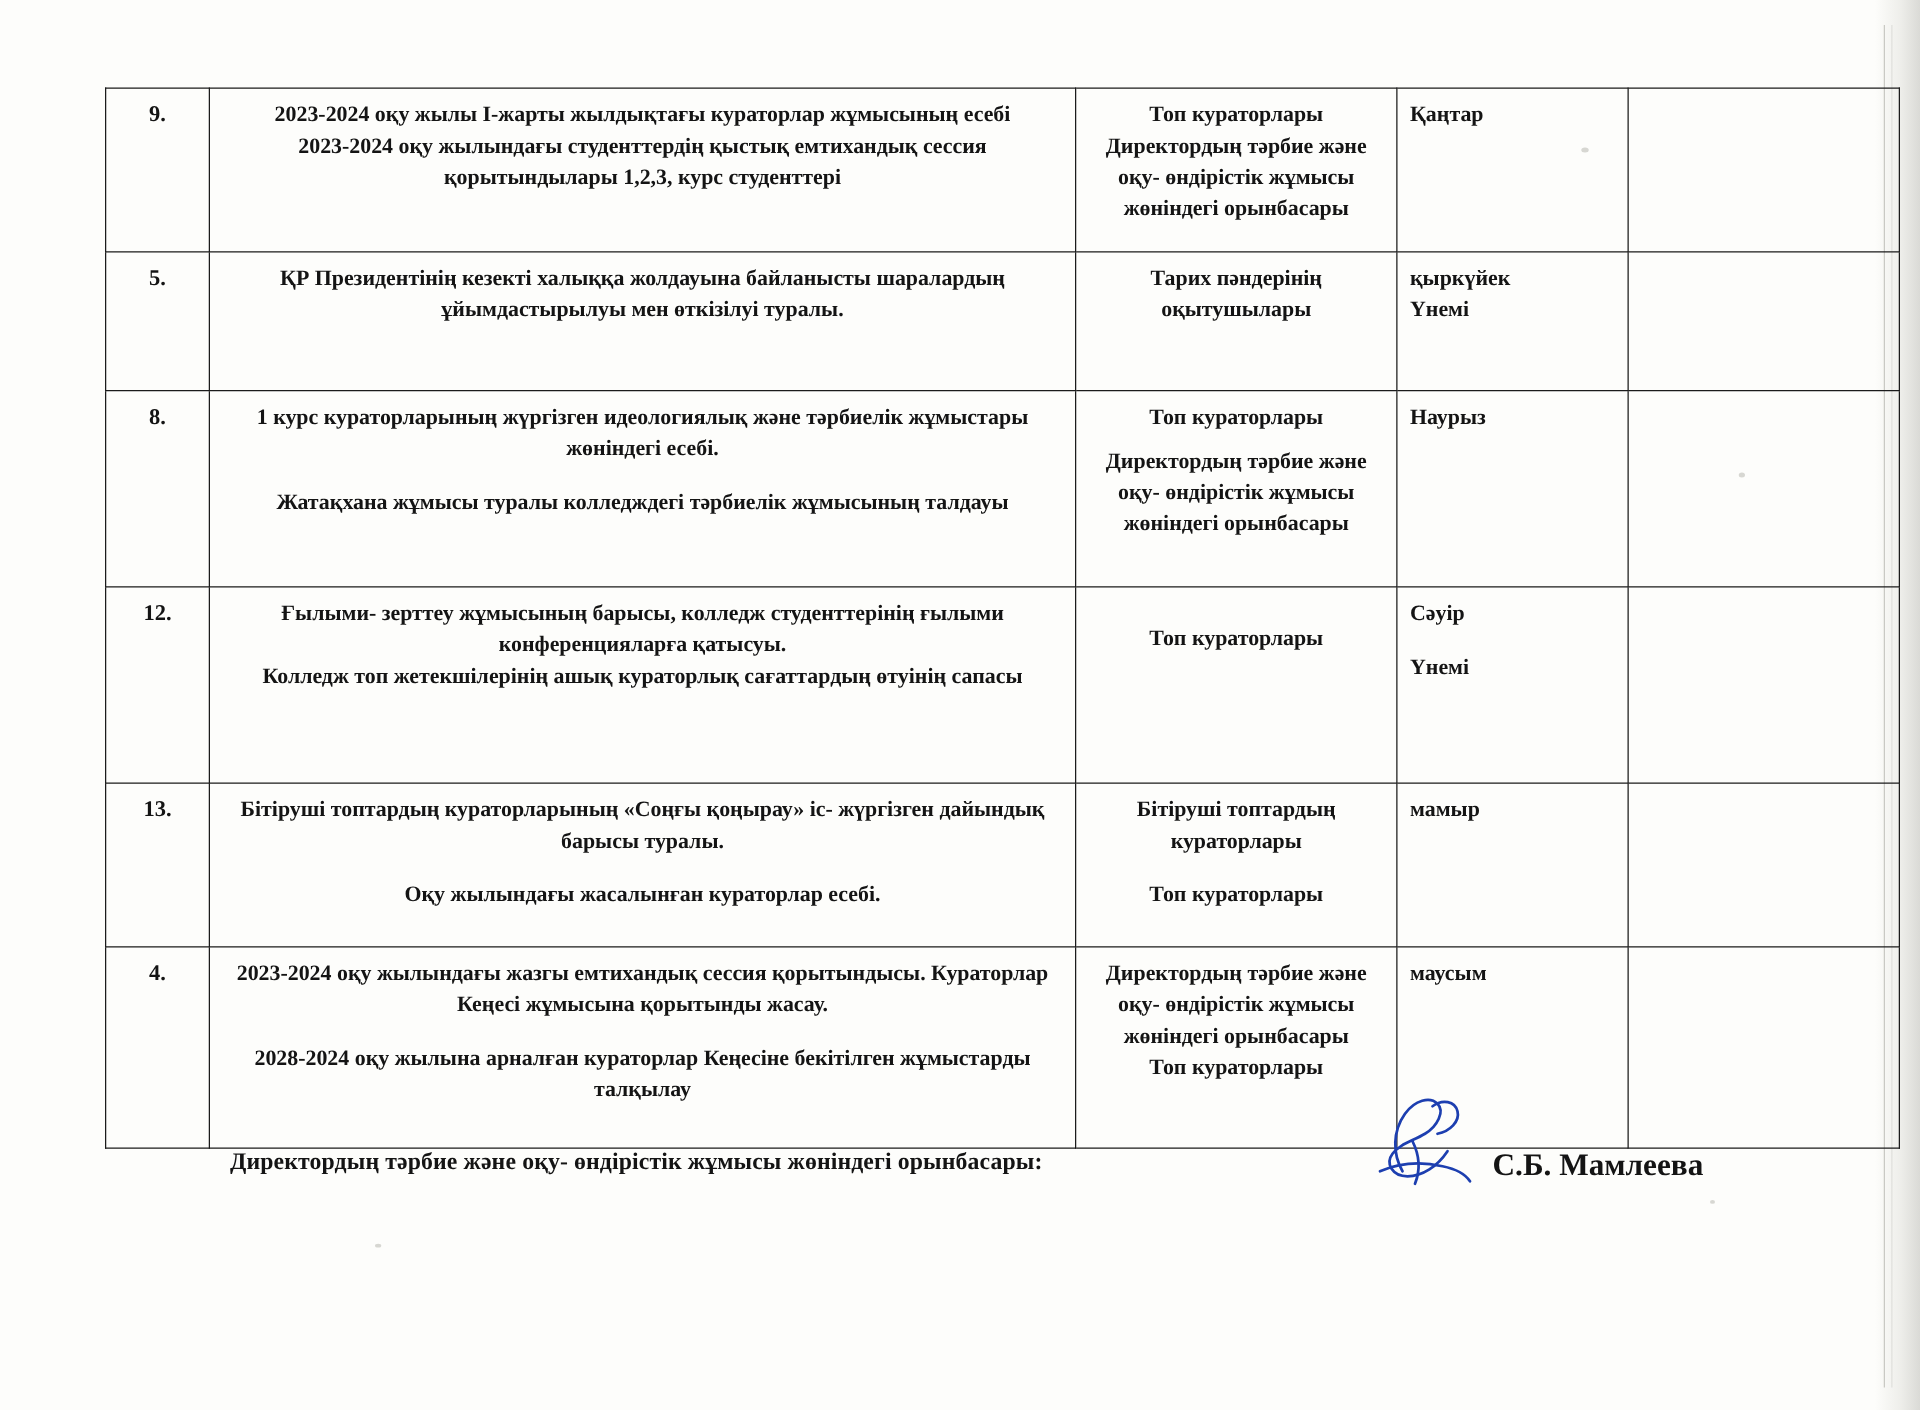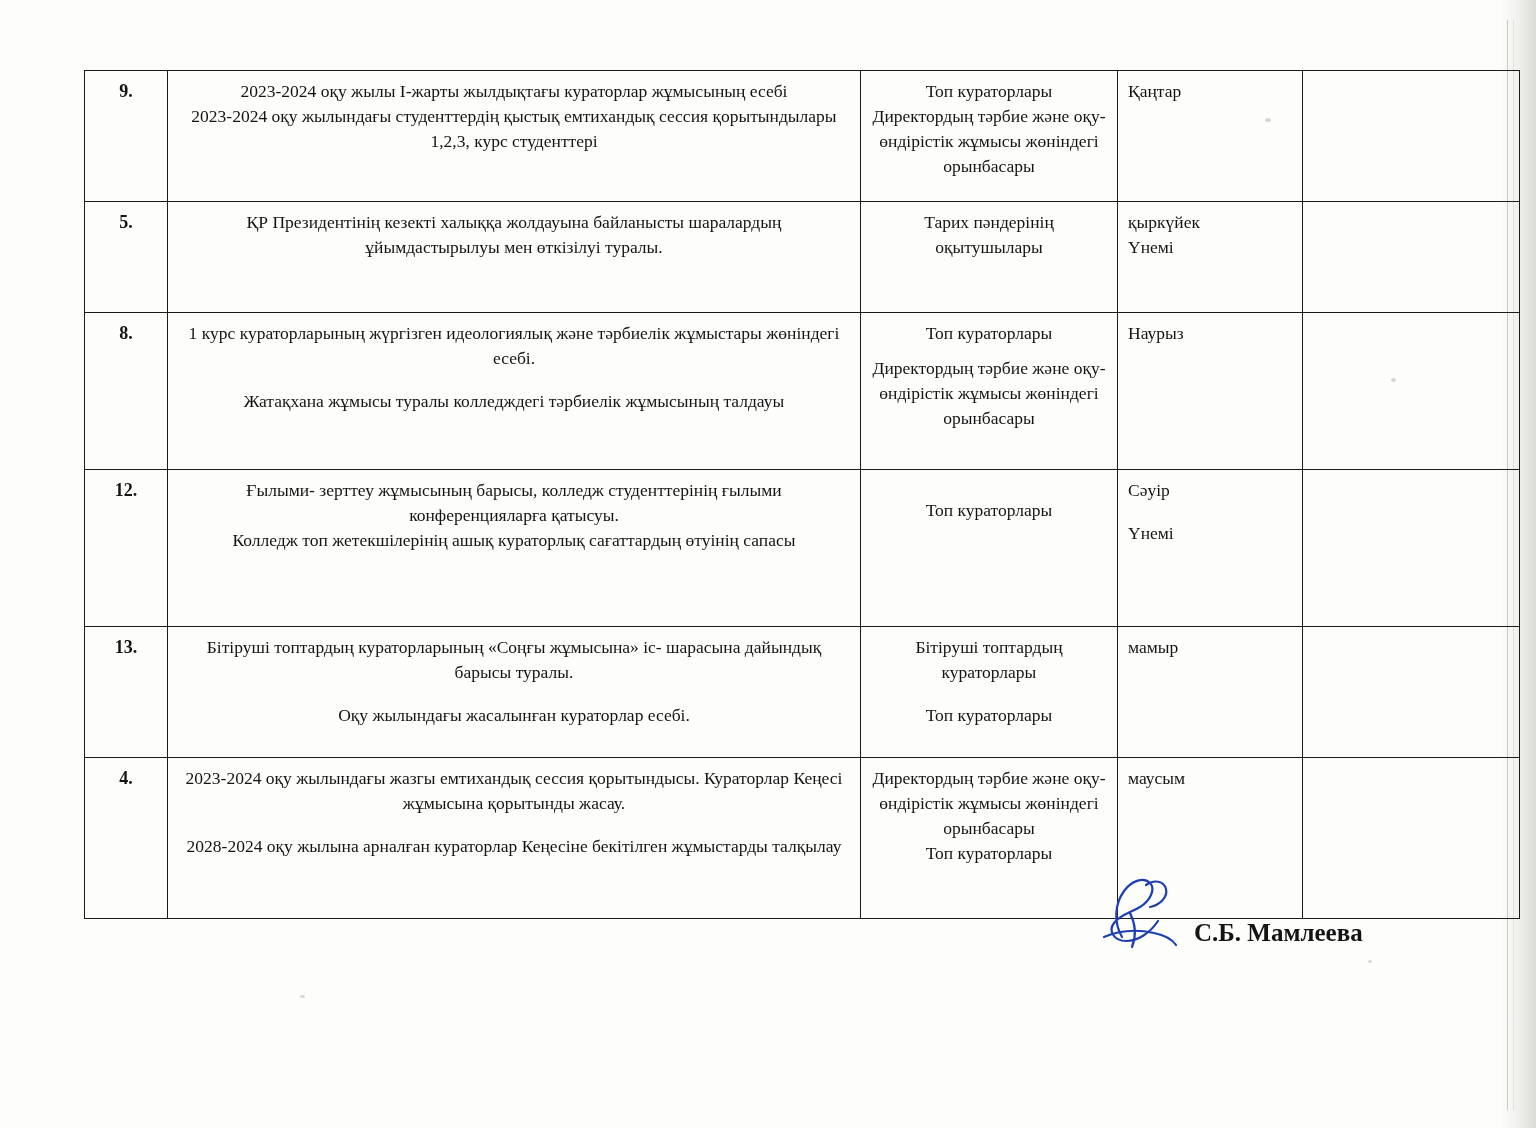--- a/index.html
+++ b/index.html
@@ -65,21 +65,21 @@
     padding: 8px 10px 10px 10px;
     font-size: 17.5px;
     line-height: 1.42;
   }
   .col-num   { width: 62px;  text-align: center; font-weight: bold; }
   .col-topic { width: 672px; text-align: center; }
   .col-resp  { width: 236px; text-align: center; }
   .col-date  { width: 164px; text-align: left; }
   .col-mark  { width: 196px; }
 
-  .cell-line { display: block; }
+  .cell-line { display: block; font-weight: bold; }
   .cell-gap  { display: block; height: 18px; }
   .cell-gap-sm { display: block; height: 10px; }
 
   .row-9  td { height: 112px; }
   .row-10 td { height: 92px; }
   .row-11 td { height: 138px; }
   .row-12 td { height: 118px; }
   .row-13 td { height: 112px; }
   .row-14 td { height: 142px; }
 
@@ -215,21 +215,21 @@
         <span class="cell-line">Үнемі</span>
       </td>
       <td class="col-mark"></td>
     </tr>
 
     <tr class="row-13">
       <td class="col-num">
         <span class="num">13.</span>
       </td>
       <td class="col-topic">
-        <span class="cell-line">Бітіруші топтардың кураторларының «Соңғы жұмысына» іс- шарасына дайындық барысы туралы.</span>
+        <span class="cell-line">Бітіруші топтардың кураторларының «Соңғы қоңырау» іс- жүргізген дайындық барысы туралы.</span>
         <span class="cell-gap"></span>
         <span class="cell-line">Оқу жылындағы жасалынған кураторлар есебі.</span>
       </td>
       <td class="col-resp">
         <span class="cell-line">Бітіруші топтардың кураторлары</span>
         <span class="cell-gap"></span>
         <span class="cell-line">Топ кураторлары</span>
       </td>
       <td class="col-date">
         <span class="cell-line">мамыр</span>
@@ -253,20 +253,21 @@
       <td class="col-date">
         <span class="cell-line">маусым</span>
       </td>
       <td class="col-mark"></td>
     </tr>
 
   </tbody>
     </table>
 
   <div class="signature-block">
+    <div class="sign-title">Директордың тәрбие және оқу- өндірістік жұмысы жөніндегі орынбасары:</div>
 
     <svg class="sign-mark" viewBox="0 0 130 90">
       <g fill="none" stroke="#1d3fb0" stroke-width="2.2" stroke-linecap="round" stroke-linejoin="round">
         <path d="M38 72 C30 58, 30 40, 40 26 C48 15, 60 12, 66 18 C72 24, 66 36, 56 42 C46 48, 36 50, 30 58 C24 66, 30 76, 42 76 C54 76, 66 68, 74 56"></path>
         <path d="M62 20 C70 14, 80 16, 82 24 C84 32, 76 40, 66 42"></path>
         <path d="M20 72 C34 66, 52 64, 70 68 C80 70, 88 74, 92 80"></path>
         <path d="M46 48 C52 60, 52 72, 48 82"></path>
       </g>
     </svg>
 

